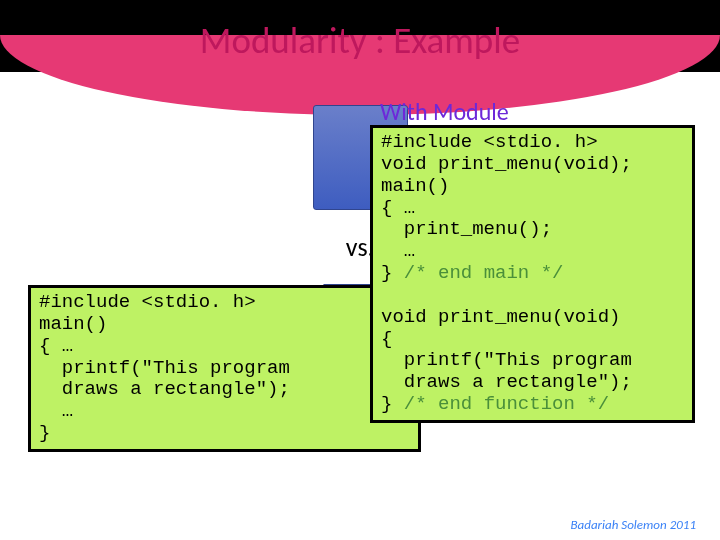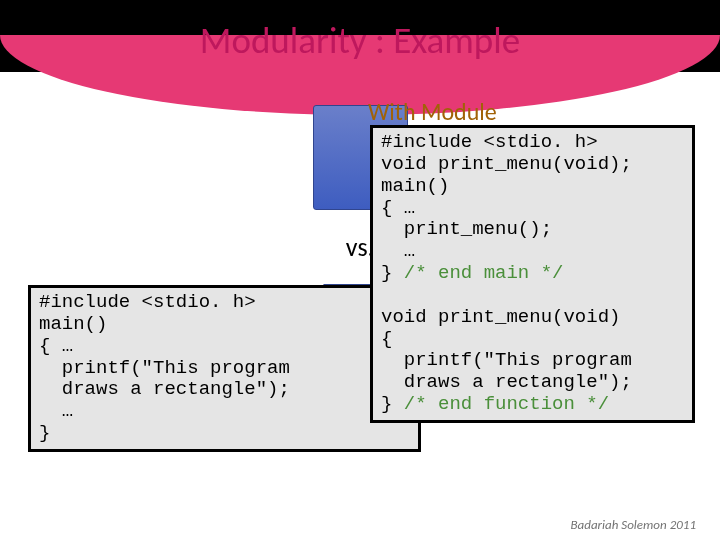--- a/index.html
+++ b/index.html
@@ -39,22 +39,22 @@
   }
   .content {
     position: absolute;
     top: 95px;
     left: 0;
     width: 720px;
     padding: 0 30px;
   }
   .section-label {
     font-size: 24px;
-    color: #a16207;
-    margin: 2px 0;
+    color: #6d28d9;
+    margin: 2px 12px;
   }
   .with-label { position: absolute; top: 0; left: 368px; }
   .diagram-row {
     display: flex;
     align-items: center;
     gap: 21px;
     margin-top: 10px;
     flex-direction: column;
   }
   .mono-block {
@@ -76,21 +76,21 @@
     border-radius: 3px;
     flex: 1;
   }
   .blue-s { background: linear-gradient(#6a7fca, #3e5dc0); border: 1px solid #30458e; width: 72px; margin-left: 38px; }
   .row2 { display: flex; gap: 6px; }
   .red-s { background: linear-gradient(#e95b5b, #c73030); border: 1px solid #9c2420; }
   .green-s { background: linear-gradient(#94d05a, #6fb13a); border: 1px solid #4f7f28; }
   .without-label { margin-top: 8px; }
   .code-box {
     border: 3px solid #000;
-    background: #e5e5e5;
+    background: #bef264;
     padding: 4px 8px;
     font-family: "Courier New", monospace;
     font-size: 19px;
     line-height: 1.15;
     white-space: pre;
   }
   .code-left {
     position: absolute;
     top: 190px;
     left: 28px;
@@ -101,21 +101,21 @@
     top: 30px;
     left: 370px;
     width: 325px;
   }
   .comment { color: #4a8f3a; }
   .footer {
     position: absolute;
     bottom: 8px;
     right: 24px;
     font-size: 13px;
-    color: #737373;
+    color: #3b82f6;
     font-style: italic;
   }
 </style>
 </head>
 <body>
 
 <div class="header-bar"></div>
 <div class="header-swoosh"></div>
 <h1 class="title">Modularity : Example</h1>
 

